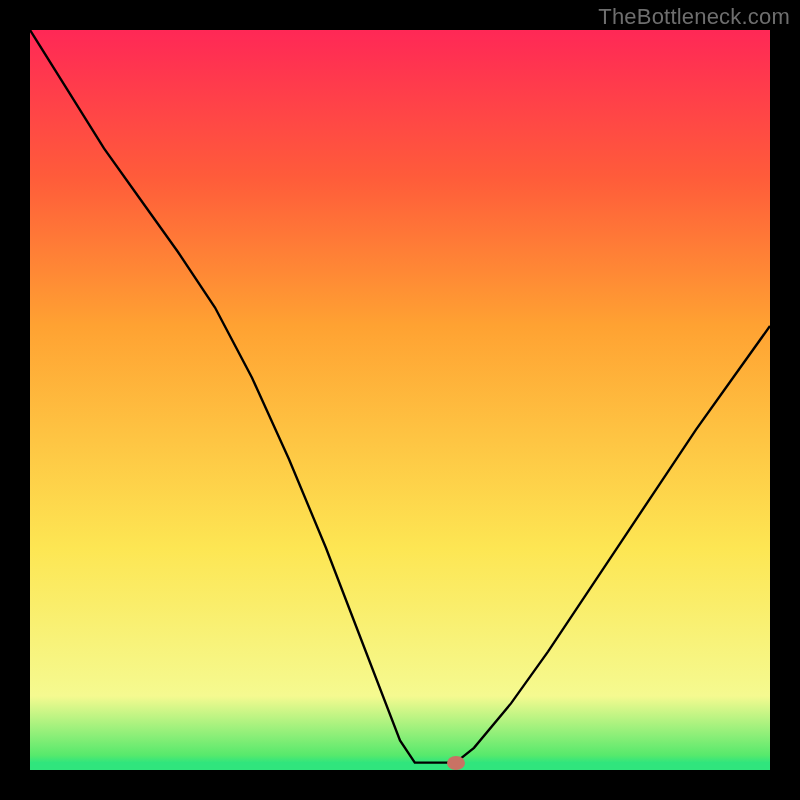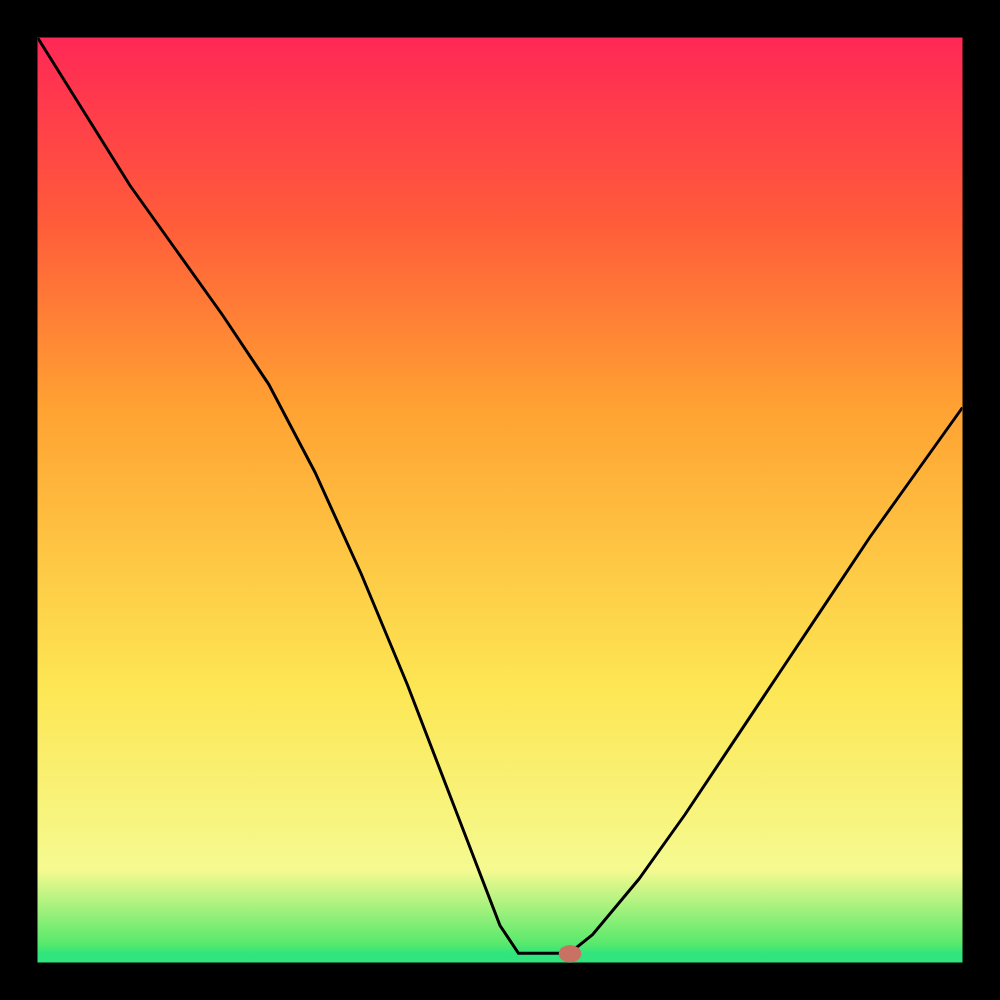--- a/index.html
+++ b/index.html
@@ -47,20 +47,21 @@
     width: 18px;
     height: 14px;
     border-radius: 50%/50%;
     transform: translate(-50%, -50%);
     background: #c97264;
   }
 </style>
 </head>
 <body>
 <div class="container">
+  <div class="watermark">TheBottleneck.com</div>
   <div class="plot">
     <div class="gradient-bg"></div>
     <svg class="curve" viewBox="0 0 100 100" preserveAspectRatio="none">
       <path d="M0.00 0.00 L5.00 8.00 L10.00 16.00 L15.00 23.00 L20.00 30.00 L25.00 37.50 L30.00 47.00 L35.00 58.00 L40.00 70.00 L45.00 83.00 L50.00 96.00 L52.00 99.00 L55.00 99.00 L57.50 99.00 L60.00 97.00 L65.00 91.00 L70.00 84.00 L75.00 76.50 L80.00 69.00 L85.00 61.50 L90.00 54.00 L95.00 47.00 L100.00 40.00" fill="none" stroke="#000000" stroke-width="0.32"></path>
     </svg>
     <div class="marker" style="left: 57.5%; top: 99%; background: rgb(201, 114, 100);"></div>
   </div>
 </div>
 
 </body></html>

